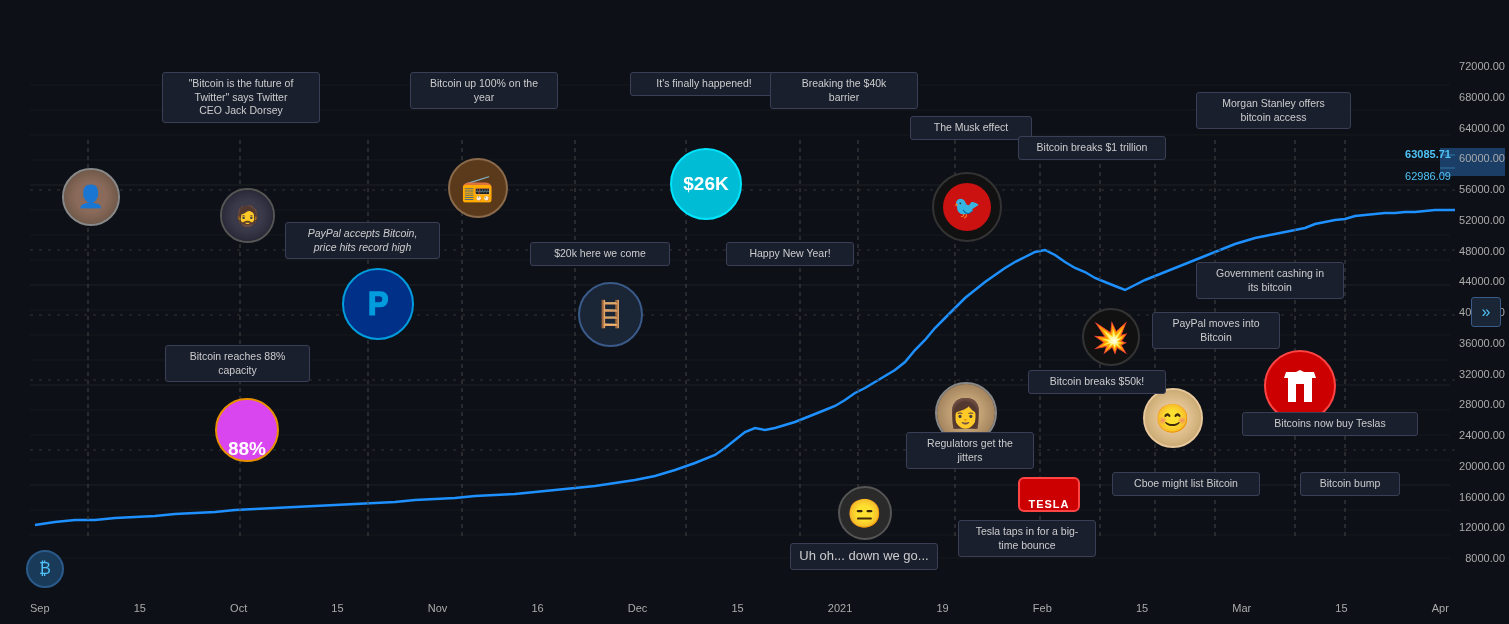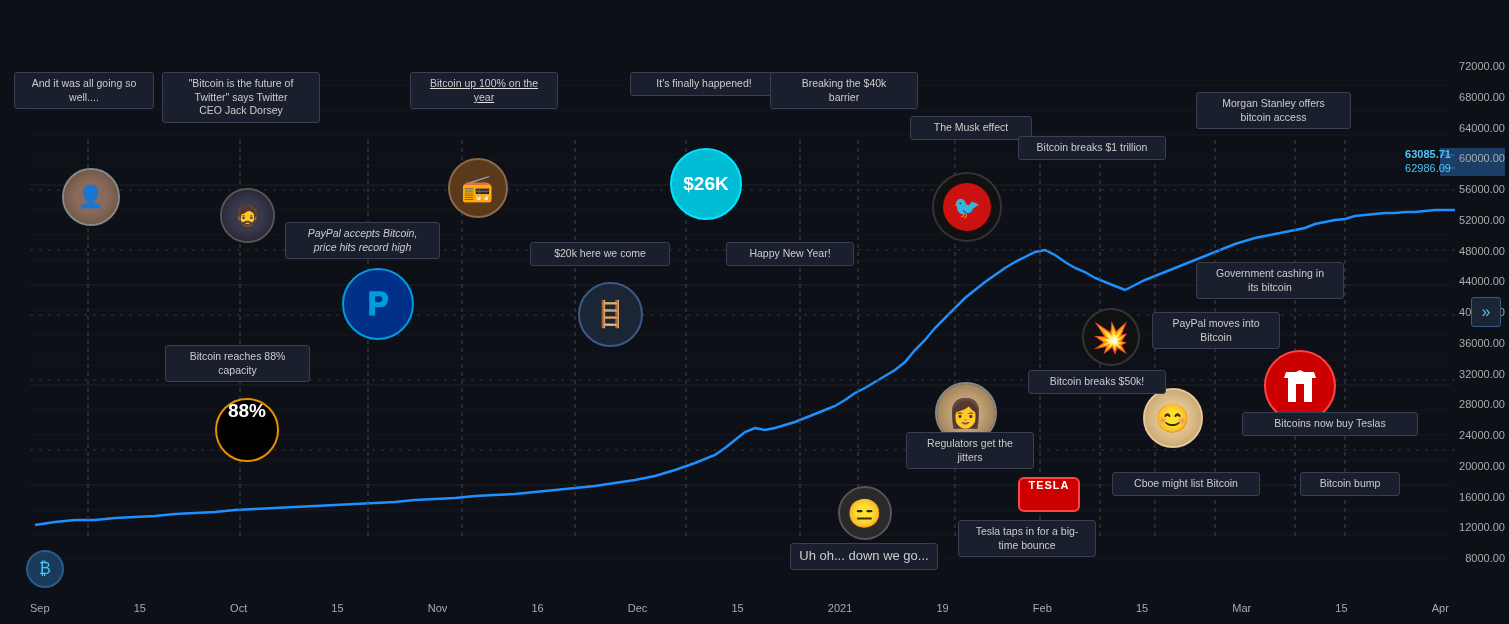--- a/index.html
+++ b/index.html
@@ -63,21 +63,21 @@
       right: 58px;
       top: 148px;
       font-size: 11px;
       color: #4fc3f7;
       font-weight: bold;
       z-index: 10;
     }
     .price-label-low {
       position: absolute;
       right: 58px;
-      top: 162px;
+      top: 170px;
       font-size: 11px;
       color: #4fc3f7;
       z-index: 10;
     }
 
     
     .chart-svg {
       position: absolute;
       top: 0;
       left: 0;
@@ -302,29 +302,26 @@
     <span>15</span>
     <span>2021</span>
     <span>19</span>
     <span>Feb</span>
     <span>15</span>
     <span>Mar</span>
     <span>15</span>
     <span>Apr</span>
   </div>
 
-  <div style="position:absolute;left:14px;top:72px;z-index:8;">
-    <div class="annotation-box" style="width:140px;font-size:10.5px;">And it was all going so<br>well....</div>
-  </div>
 
   <div style="position:absolute;left:162px;top:72px;z-index:8;">
     <div class="annotation-box" style="width:158px;font-size:10.5px;">"Bitcoin is the future of<br>Twitter" says Twitter<br>CEO Jack Dorsey</div>
   </div>
 
-  <div style="position:absolute;left:410px;top:72px;z-index:8;text-decoration:underline;">
+  <div style="position:absolute;left:410px;top:72px;z-index:8;">
     <div class="annotation-box" style="width:148px;font-size:10.5px;">Bitcoin up 100% on the<br>year</div>
   </div>
 
   <div style="position:absolute;left:285px;top:222px;z-index:8;">
     <div class="annotation-box" style="width:155px;font-size:10.5px;font-style:italic;">PayPal accepts Bitcoin,<br>price hits record high</div>
   </div>
 
   <div style="position:absolute;left:165px;top:345px;z-index:8;">
     <div class="annotation-box" style="width:145px;font-size:10.5px;">Bitcoin reaches 88%<br>capacity</div>
   </div>
@@ -395,21 +392,21 @@
 
 
   <div style="position:absolute;left:62px;top:168px;width:58px;height:58px;border-radius:50%;background:#6a5a4a;border:2px solid #888;z-index:7;overflow:hidden;display:flex;align-items:center;justify-content:center;">
     <div style="width:100%;height:100%;background:radial-gradient(circle, #8a6a5a 40%, #5a4a3a 100%);border-radius:50%;display:flex;align-items:center;justify-content:center;font-size:22px;">👤</div>
   </div>
 
   <div style="position:absolute;left:220px;top:188px;width:55px;height:55px;border-radius:50%;background:#222;border:2px solid #555;z-index:7;overflow:hidden;display:flex;align-items:center;justify-content:center;">
     <div style="width:100%;height:100%;background:radial-gradient(circle, #3a3a4a 40%, #1a1a2a 100%);border-radius:50%;display:flex;align-items:center;justify-content:center;font-size:20px;">🧔</div>
   </div>
 
-  <div style="position:absolute;left:215px;top:398px;width:64px;height:64px;border-radius:50%;background:#000000;border:2px solid #e69000;z-index:7;display:flex;align-items:flex-start;justify-content:center;">
+  <div style="position:absolute;left:215px;top:398px;width:64px;height:64px;border-radius:50%;background:#d946ef;border:2px solid #e69000;z-index:7;display:flex;align-items:flex-end;justify-content:center;">
     <span style="font-size:19px;font-weight:bold;color:#fff;">88%</span>
   </div>
 
   <div style="position:absolute;left:342px;top:268px;width:72px;height:72px;border-radius:50%;background:#003087;border:2px solid #009cde;z-index:7;display:flex;align-items:center;justify-content:center;">
     <span style="font-size:32px;color:#009cde;font-weight:bold;">𝐏</span>
   </div>
 
   <div style="position:absolute;left:448px;top:158px;width:60px;height:60px;border-radius:50%;background:#5a3a1a;border:2px solid #8a6a4a;z-index:7;display:flex;align-items:center;justify-content:center;">
     <span style="font-size:26px;">📻</span>
   </div>
@@ -426,21 +423,21 @@
     <svg width="50" height="50" viewBox="0 0 50 50">
       <circle cx="25" cy="25" r="24" fill="#cc1111"></circle>
       <text x="50%" y="55%" text-anchor="middle" dominant-baseline="middle" font-size="22" fill="#1da1f2">🐦</text>
     </svg>
   </div>
 
   <div style="position:absolute;left:935px;top:382px;width:62px;height:62px;border-radius:50%;background:#6a5a4a;border:2px solid #888;z-index:7;overflow:hidden;display:flex;align-items:center;justify-content:center;">
     <div style="width:100%;height:100%;background:radial-gradient(circle, #c8a87a 30%, #8a6a4a 100%);border-radius:50%;display:flex;align-items:center;justify-content:center;font-size:28px;">👩</div>
   </div>
 
-  <div style="position:absolute;left:1018px;top:477px;width:62px;height:35px;border-radius:6px;background:#cc0000;border:2px solid #ff4444;z-index:7;display:flex;align-items:flex-start;justify-content:center;">
+  <div style="position:absolute;left:1018px;top:477px;width:62px;height:35px;border-radius:6px;background:#cc0000;border:2px solid #ff4444;z-index:7;display:flex;align-items:flex-end;justify-content:center;">
     <span style="font-size:11px;font-weight:bold;color:#fff;letter-spacing:1px;">TESLA</span>
   </div>
 
   <div style="position:absolute;left:1082px;top:308px;width:58px;height:58px;border-radius:50%;background:#111;border:2px solid #333;z-index:7;display:flex;align-items:center;justify-content:center;">
     <span style="font-size:30px;">💥</span>
   </div>
 
   <div style="position:absolute;left:1143px;top:388px;width:60px;height:60px;border-radius:50%;background:#c8a87a;border:2px solid #e8c89a;z-index:7;overflow:hidden;display:flex;align-items:center;justify-content:center;">
     <div style="width:100%;height:100%;background:radial-gradient(circle, #e8c89a 30%, #b8985a 100%);border-radius:50%;display:flex;align-items:center;justify-content:center;font-size:28px;">😊</div>
   </div>

